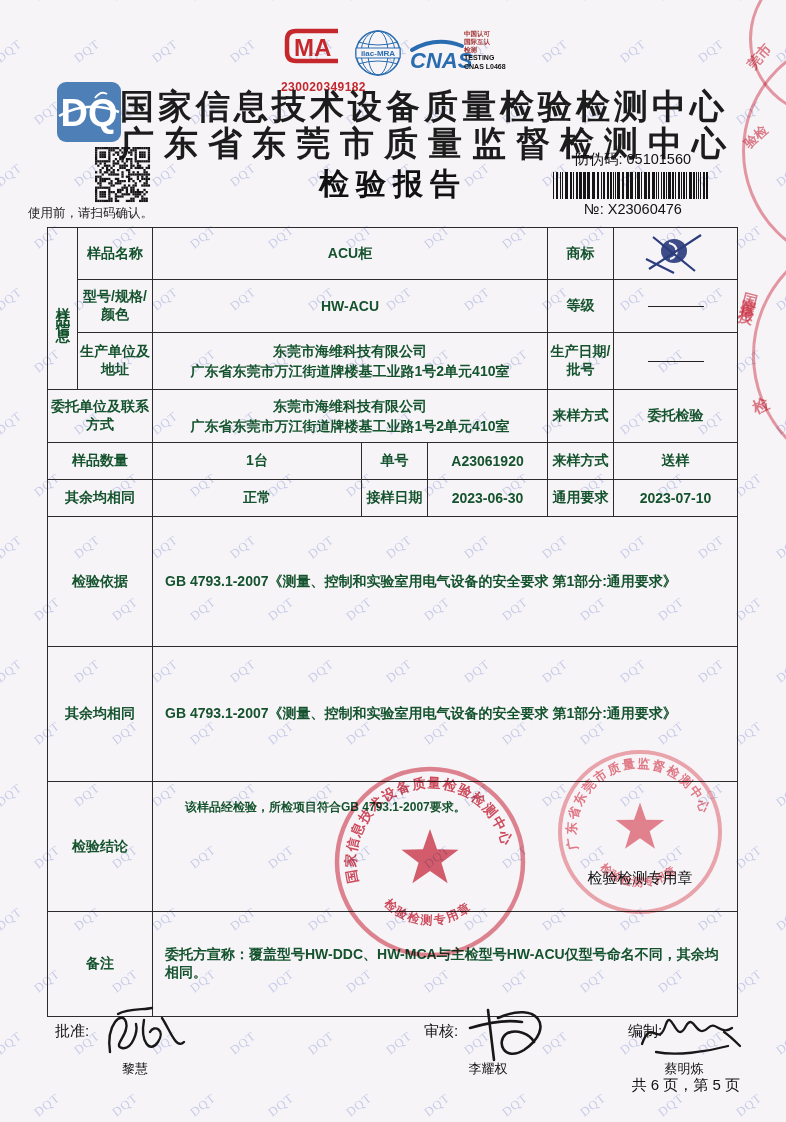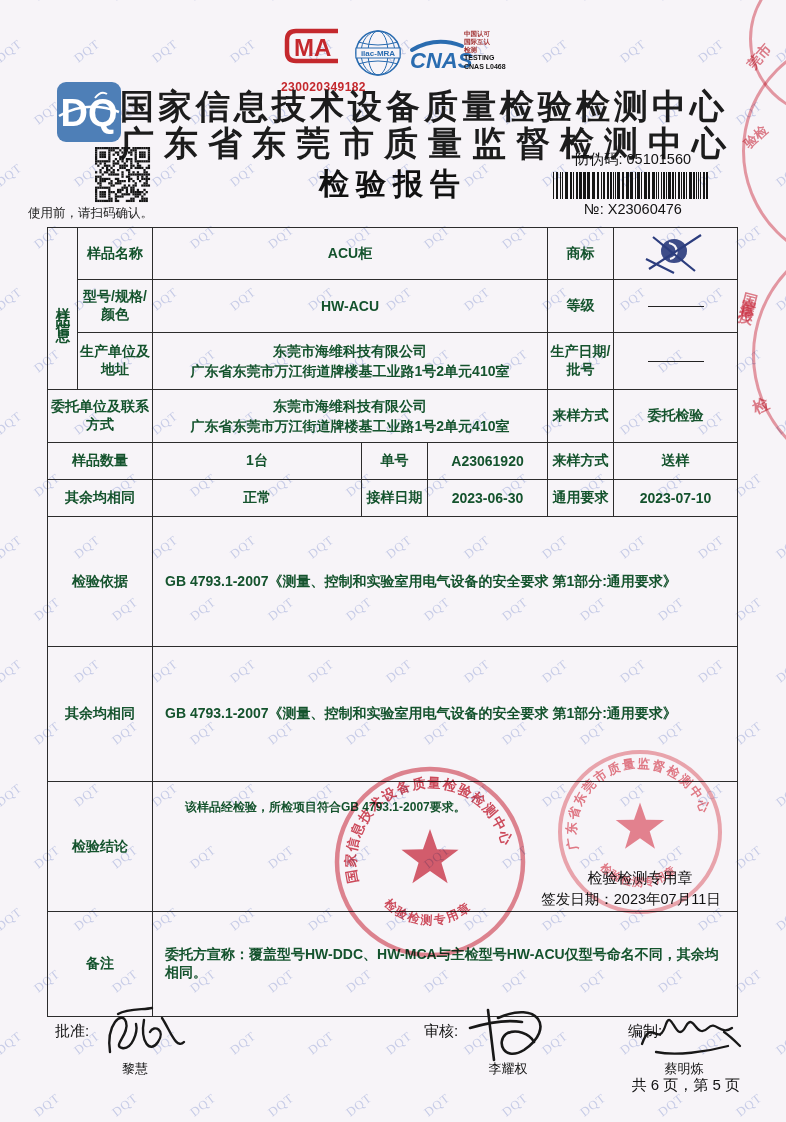--- a/index.html
+++ b/index.html
@@ -758,21 +758,20 @@
       </td>
     </tr>
     <tr style="height:105px">
       <td colspan="2">备注</td>
       <td colspan="5" class="left-cell">委托方宣称：覆盖型号HW-DDC、HW-MCA与主检型号HW-ACU仅型号命名不同，其余均相同。</td>
     </tr>
   </tbody>
     </table>
 
   <div class="abs stamp-caption">检验检测专用章</div>
-  <div class="abs issue-date">签发日期：2023年07月11日</div>
 
   <svg class="abs seal" style="left:327px;top:760px" width="206" height="204" viewBox="-103 -102 206 204">
     <circle r="93" fill="none" stroke="rgba(206,38,56,0.55)" stroke-width="4.5"></circle>
     <path id="sealL-top" d="M -72,20 A 74.7 74.7 0 1 1 72,20" fill="none"></path>
     <path id="sealL-bot" d="M -46,42 A 62.3 62.3 0 0 0 46,42" fill="none"></path>
     <text fill="rgba(200,32,52,0.8)" font-size="13.5" font-weight="bold">
       <textPath href="#sealL-top" xlink:href="#sealL-top" textLength="238">国家信息技术设备质量检验检测中心</textPath>
     </text>
     <text fill="rgba(200,32,52,0.8)" font-size="12" font-weight="bold">
       <textPath href="#sealL-bot" xlink:href="#sealL-bot" textLength="96">检验检测专用章</textPath>
@@ -809,21 +808,21 @@
     <path d="M26,12 C36,6 52,8 60,6"></path>
   </svg>
   <div class="abs sig-name" style="left:103px;top:1060px;width:64px">黎慧</div>
 
   <div class="abs sig-label" style="left:424px;top:1022px">审核:</div>
   <svg class="abs" style="left:460px;top:998px;z-index:3" width="110" height="70" fill="none" stroke="#181818" stroke-width="2.6" stroke-linecap="round">
     <path d="M28,12 L34,62"></path>
     <path d="M10,30 C30,24 50,22 62,24"></path>
     <path d="M38,20 C78,2 96,30 64,52 C44,64 36,44 46,36 C56,30 70,36 74,44"></path>
   </svg>
-  <div class="abs sig-name" style="left:470px;top:1060px;width:76px">李耀权</div>
+  <div class="abs sig-name" style="left:450px;top:1060px;width:76px">李耀权</div>
 
   <div class="abs sig-label" style="left:628px;top:1022px">编制:</div>
   <svg class="abs" style="left:636px;top:1006px;z-index:3" width="110" height="55" fill="none" stroke="#181818" stroke-width="2.3" stroke-linecap="round">
     <path d="M6,38 C16,10 22,44 30,18 C36,2 40,40 50,20 C58,6 60,34 72,22 C80,14 84,30 96,22"></path>
     <path d="M20,46 C40,50 70,46 92,40"></path>
     <path d="M88,26 C94,30 100,36 104,40"></path>
   </svg>
   <div class="abs sig-name" style="left:646px;top:1060px;width:76px">蔡明炼</div>
 
   <div class="abs page-info">共 6 页，第 5 页</div>

